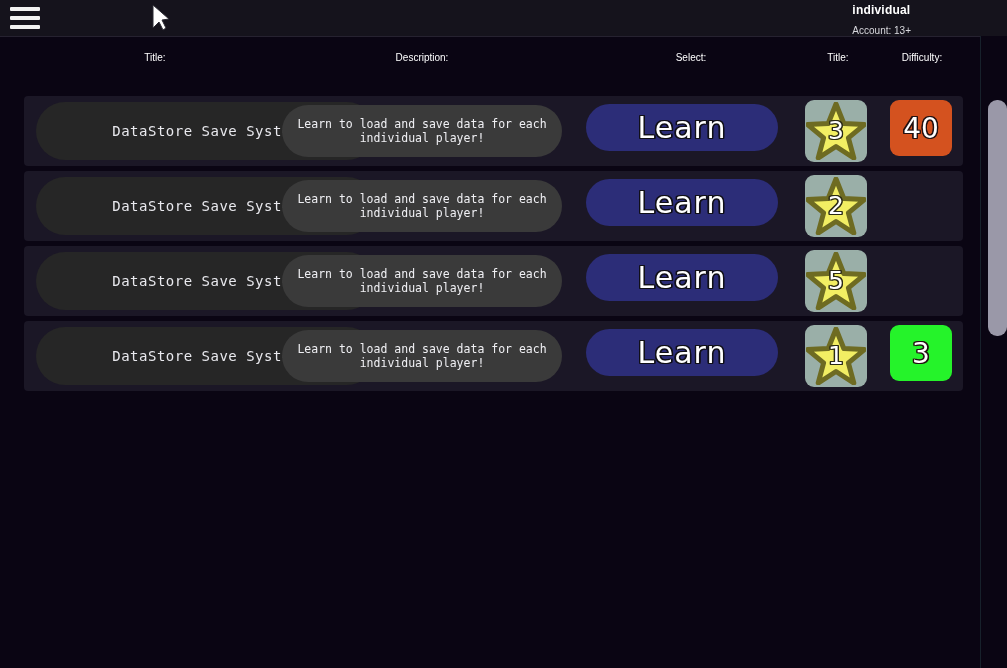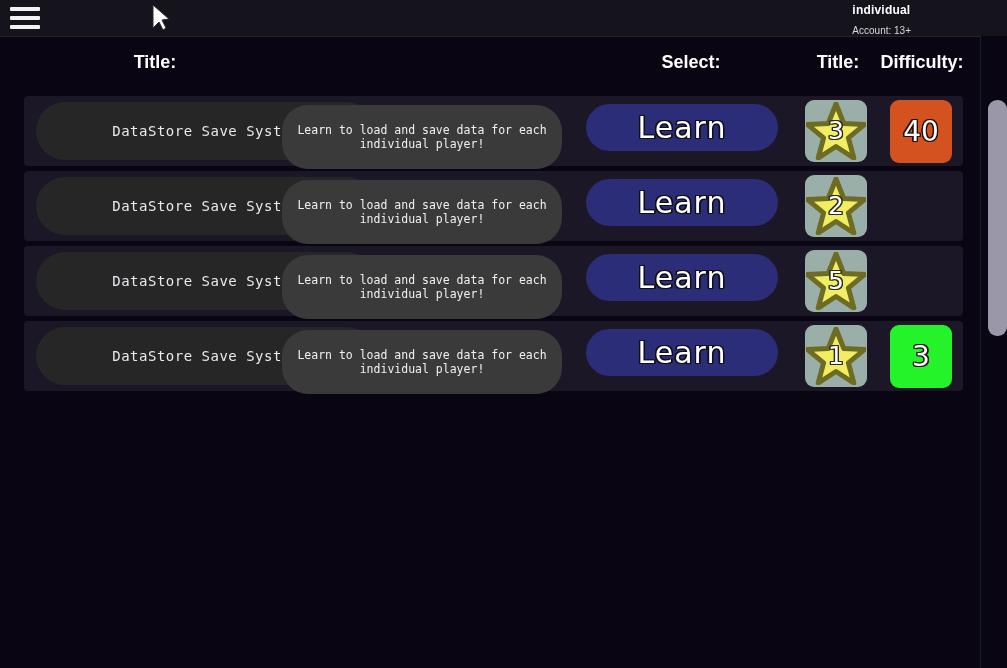--- a/index.html
+++ b/index.html
@@ -68,24 +68,23 @@
   #headers {
     position: absolute;
     left: 0; top: 36px;
     width: 980px;
     height: 52px;
   }
   .col-header {
     position: absolute;
     top: 16px;
     color: #ffffff;
-    font-size: 18px;
+    font-size: 10px;
     text-align: center;
     white-space: nowrap;
-    font-weight: bold;
   }
   .ch-title      { left: 100px;  width: 110px; }
   .ch-desc       { left: 330px;  width: 184px; }
   .ch-select     { left: 620px;  width: 142px; }
   .ch-rating     { left: 790px;  width: 96px;  }
   .ch-difficulty { left: 870px;  width: 104px; }
 
   
   #rows {
     position: absolute;
@@ -109,21 +108,21 @@
     align-items: center;
     justify-content: center;
     color: #e9e9ee;
     font-family: "DejaVu Sans Mono", "Liberation Mono", monospace;
     font-size: 14px;
     letter-spacing: .5px;
   }
   .cell-desc {
     position: absolute;
     left: 258px; top: 9px;
-    width: 280px; height: 64px;
+    width: 280px; height: 52px;
     background: #3a3a3a;
     border-radius: 26px;
     display: flex;
     align-items: center;
     justify-content: center;
     text-align: center;
     padding: 0 12px;
     box-sizing: border-box;
     color: #f0f0f4;
     font-family: "DejaVu Sans Mono", "Liberation Mono", monospace;
@@ -176,21 +175,21 @@
     text-shadow:
       -1.3px -1.3px 0 #2b2b16, 1.3px -1.3px 0 #2b2b16,
       -1.3px  1.3px 0 #2b2b16, 1.3px  1.3px 0 #2b2b16,
        0 -1.3px 0 #2b2b16, 0 1.3px 0 #2b2b16,
       -1.3px 0 0 #2b2b16, 1.3px 0 0 #2b2b16;
     margin-top: -2px;
   }
   .cell-difficulty {
     position: absolute;
     left: 866px; top: 4px;
-    width: 62px; height: 63px;
+    width: 62px; height: 56px;
     border-radius: 9px;
     display: flex;
     align-items: center;
     justify-content: center;
   }
   .cell-difficulty .diff-num {
     color: #ffffff;
     font-size: 28px;
     font-family: "DejaVu Sans", sans-serif;
     text-shadow:
@@ -234,20 +233,21 @@
   </svg>
 
   <div id="account">
     <div class="uname">individual</div>
     <div class="atype">Account: 13+</div>
   </div>
 </div>
 
 <div id="headers">
   <div class="col-header ch-title">Title:</div>
+  <div class="col-header ch-desc">Description:</div>
   <div class="col-header ch-select">Select:</div>
   <div class="col-header ch-rating">Title:</div>
   <div class="col-header ch-difficulty">Difficulty:</div>
 </div>
 
 <div id="rows">
     <div class="row">
       <div class="cell-title">DataStore Save System</div>
       <div class="cell-desc">Learn to load and save data for each individual player!</div>
       <div class="cell-select">

